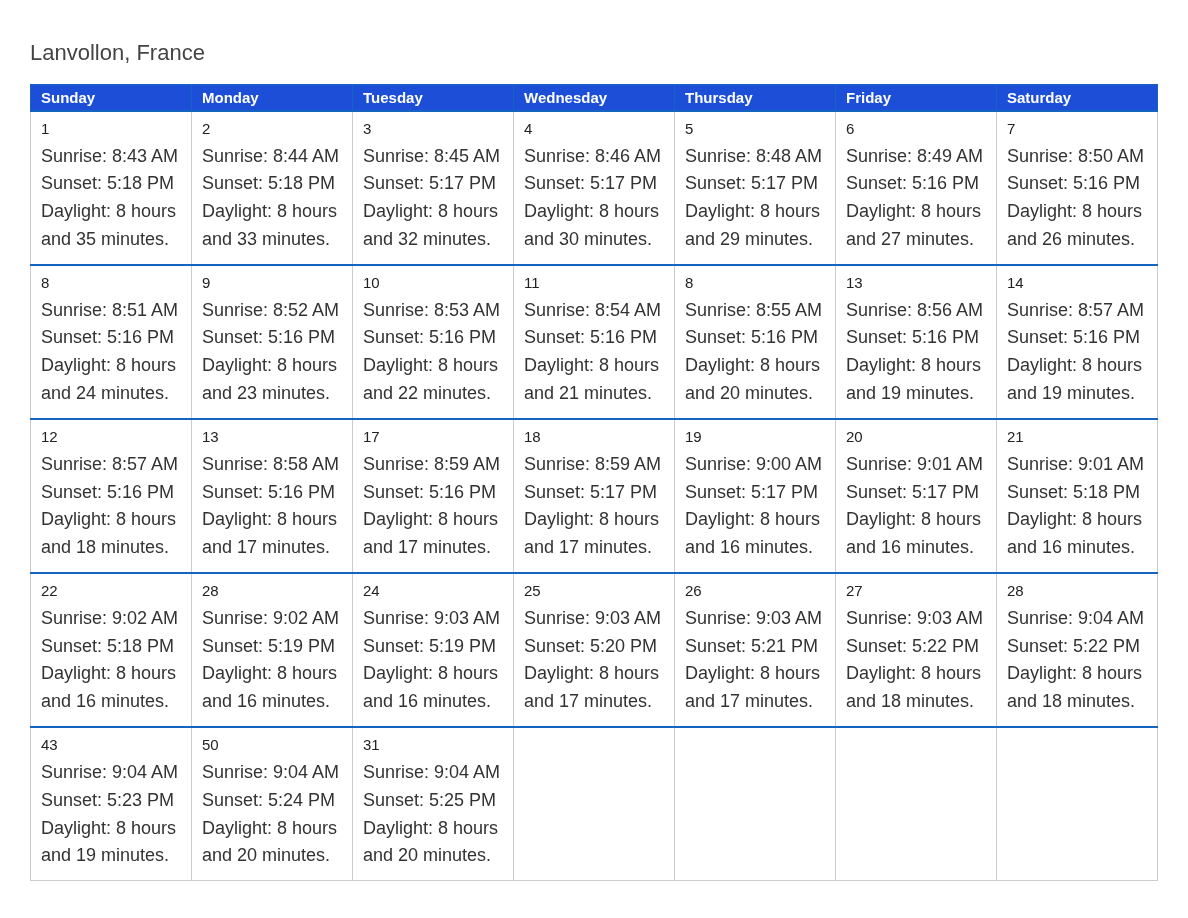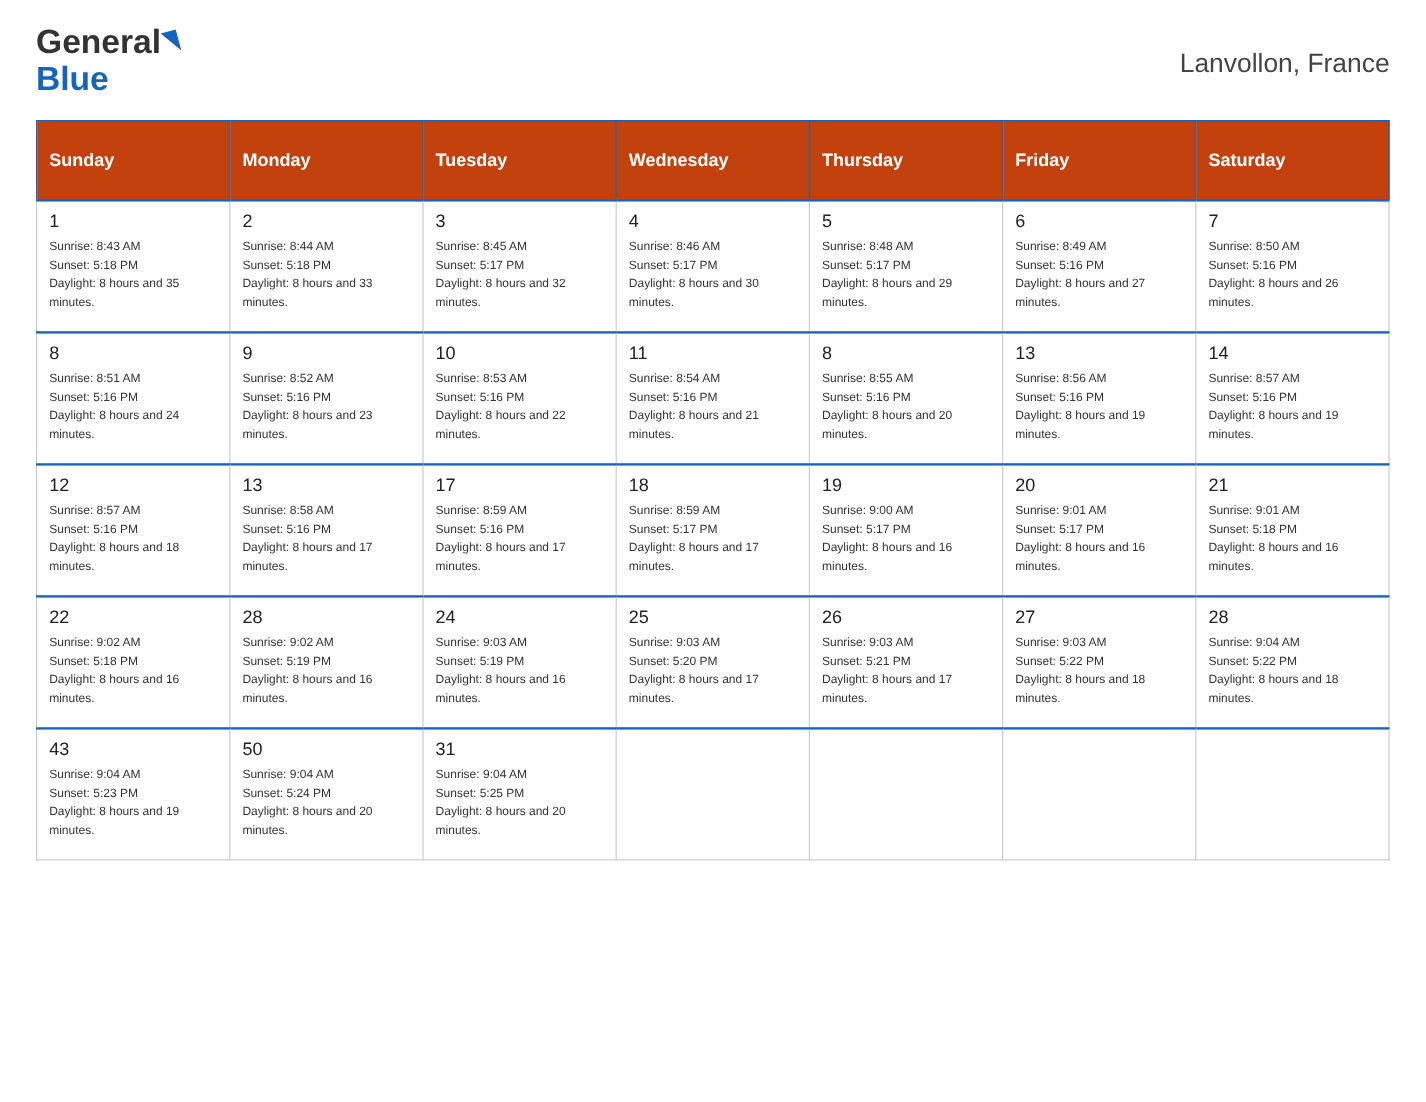--- a/index.html
+++ b/index.html
@@ -62,25 +62,25 @@
       font-size: 22px;
       color: #444;
       margin-top: 20px;
     }
     table {
       width: 100%;
       border-collapse: collapse;
       table-layout: fixed;
     }
     thead tr th {
-      background-color: #c2410c;
+      background-color: #1d4ed8;
       color: #fff;
       font-size: 15px;
       font-weight: bold;
-      padding: 24px 10px;
+      padding: 4px 10px;
       text-align: left;
       border: 1px solid #1565c0;
     }
     tbody tr td {
       vertical-align: top;
       padding: 6px 10px 10px 10px;
       border: 1px solid #ccc;
       border-top: 2px solid #1565c0;
       font-size: 13px;
       line-height: 1.5;
@@ -91,36 +91,29 @@
       border-top: 2px solid #1565c0;
     }
     .day-num {
       font-size: 15px;
       font-weight: normal;
       color: #222;
       display: block;
       margin-bottom: 2px;
     }
     .day-info {
-      font-size: 10px;
+      font-size: 18px;
       color: #333;
       line-height: 1.55;
     }
   </style>
 </head>
 <body>
 
 <div class="header">
-  <div class="logo">
-    <div class="logo-row">
-      <span class="logo-text-general">General</span>
-      <span class="logo-arrow"></span>
-    </div>
-    <span class="logo-text-blue">Blue</span>
-  </div>
   <div class="title-block">
     <div class="title-location">Lanvollon, France</div>
   </div>
 </div>
 
 <table>
   <thead>
     <tr>
     <th>Sunday</th>
         <th>Monday</th>

